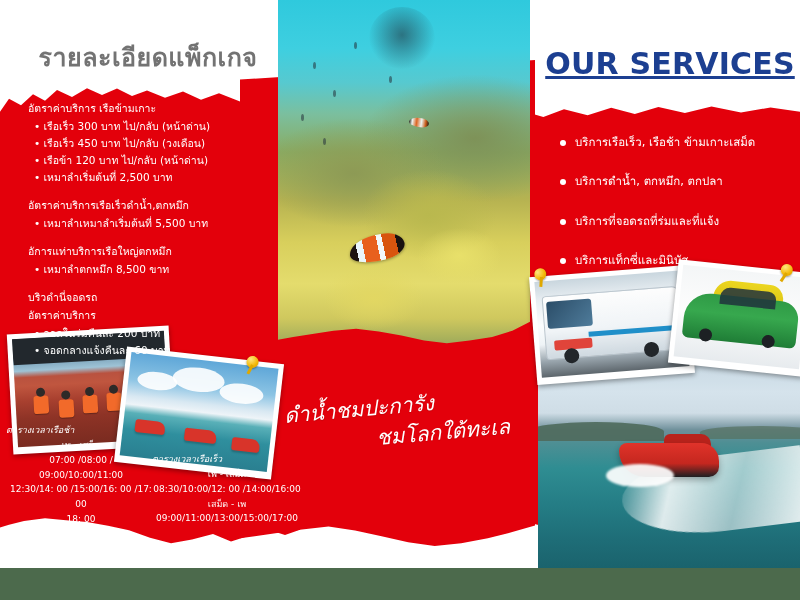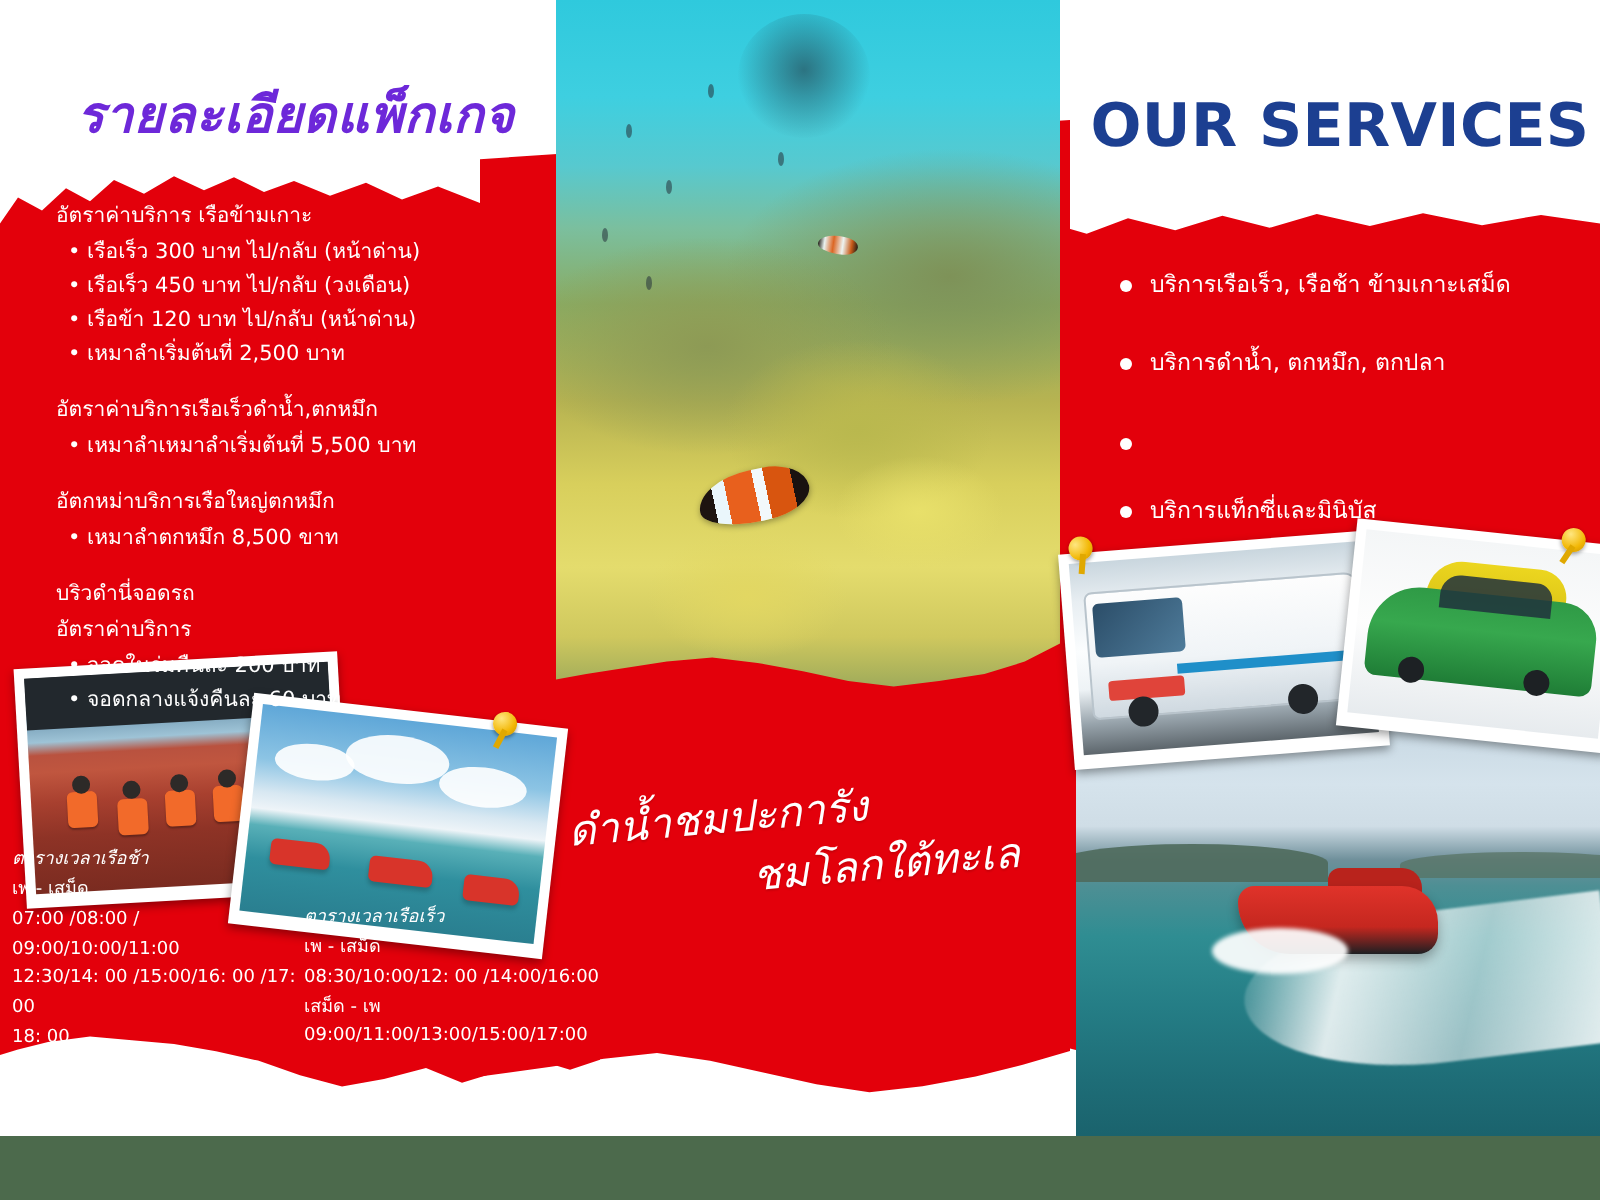--- a/index.html
+++ b/index.html
@@ -50,45 +50,46 @@
       0% 3.4%, 6% 1.6%, 13% 3.0%, 20% 1.2%, 28% 2.6%, 36% 0.9%, 44% 2.3%,
       52% 0.7%, 61% 2.1%, 70% 0.6%, 80% 2.0%, 90% 0.8%, 100% 1.8%,
       100% 98%, 92% 99.2%, 83% 97.8%, 74% 99.0%, 64% 97.6%, 54% 98.8%,
       44% 97.4%, 34% 98.6%, 24% 97.2%, 14% 98.4%, 6% 97.0%, 0% 98.0%
     );
   }
 
   
   .title-left{
     position:absolute;left:28px;top:44px;width:240px;z-index:20;
-    text-align:center;color:#6d28d9;font-weight:bold;font-size:25px;
-    letter-spacing:.5px;line-height:1.1;font-style:italic;
+    text-align:center;color:#737373;font-weight:bold;font-size:25px;
+    letter-spacing:.5px;line-height:1.1;
   }
   .title-right{
     position:absolute;left:545px;top:46px;width:250px;z-index:20;
     text-align:center;color:#1c3f91;font-weight:bold;font-size:30px;
     letter-spacing:.2px;
+    text-decoration:underline;
   }
 
   
   .price-block{
     position:absolute;left:28px;top:100px;width:215px;z-index:20;
     color:#fff;font-size:10.5px;line-height:1.62;
   }
   .price-group{margin-bottom:11px;}
   .price-head{display:block;margin-bottom:1px;}
   .price-item{display:block;padding-left:6px;}
   .price-item::before{content:"• ";}
 
   
   .sched{position:absolute;z-index:20;color:#fff;font-size:9px;line-height:1.65;}
   .sched-slow{left:6px;top:423px;width:150px;}
   .sched-fast{left:152px;top:452px;width:150px;}
   .sched-title{display:block;font-style:italic;}
-  .sched-line{display:block;}
+  .sched-line{display:block;text-align:center;}
 
   
   .script{
     position:absolute;left:285px;top:392px;width:230px;z-index:22;
     color:#fff;font-family:"DejaVu Serif","Liberation Serif",serif;
     font-style:italic;font-size:21px;line-height:1.35;
     transform:rotate(-5deg);text-shadow:0 1px 1px rgba(0,0,0,.12);
   }
   .script .l1{display:block;}
   .script .l2{display:block;text-align:right;padding-right:6px;margin-top:2px;}
@@ -309,21 +310,21 @@
       <span class="price-item">เรือข้า 120 บาท ไป/กลับ (หน้าด่าน)</span>
       <span class="price-item">เหมาลำเริ่มต้นที่ 2,500 บาท</span>
     </div>
 
     <div class="price-group">
       <span class="price-head">อัตราค่าบริการเรือเร็วดำน้ำ,ตกหมึก</span>
       <span class="price-item">เหมาลำเหมาลำเริ่มต้นที่ 5,500 บาท</span>
     </div>
 
     <div class="price-group">
-      <span class="price-head">อัตกหม่าบริการเรือใหญ่ตกหมึก</span>
+      <span class="price-head">อัการแท่าบริการเรือใหญ่ตกหมึก</span>
       <span class="price-item">เหมาลำตกหมึก 8,500 ขาท</span>
     </div>
 
     <div class="price-group">
       <span class="price-head">บริวดำนี่จอดรถ</span>
       <span class="price-head">อัตราค่าบริการ</span>
       <span class="price-item">จอดในร่มคืนละ 200 บาท</span>
       <span class="price-item">จอดกลางแจ้งคืนละ 60 บาท</span>
     </div>
 
@@ -390,20 +391,21 @@
     <div class="svc-item">
       <span class="svc-dot"></span>
       <span>บริการเรือเร็ว, เรือช้า ข้ามเกาะเสม็ด</span>
     </div>
     <div class="svc-item">
       <span class="svc-dot"></span>
       <span>บริการดำน้ำ, ตกหมึก, ตกปลา</span>
     </div>
     <div class="svc-item">
       <span class="svc-dot"></span>
+      <span>บริการที่จอดรถที่ร่มและที่แจ้ง</span>
     </div>
     <div class="svc-item">
       <span class="svc-dot"></span>
       <span>บริการแท็กซี่และมินิบัส</span>
     </div>
   </div>
 
   <div class="photo polaroid ph-bus">
     <div class="inner">
       <div class="body"></div>

